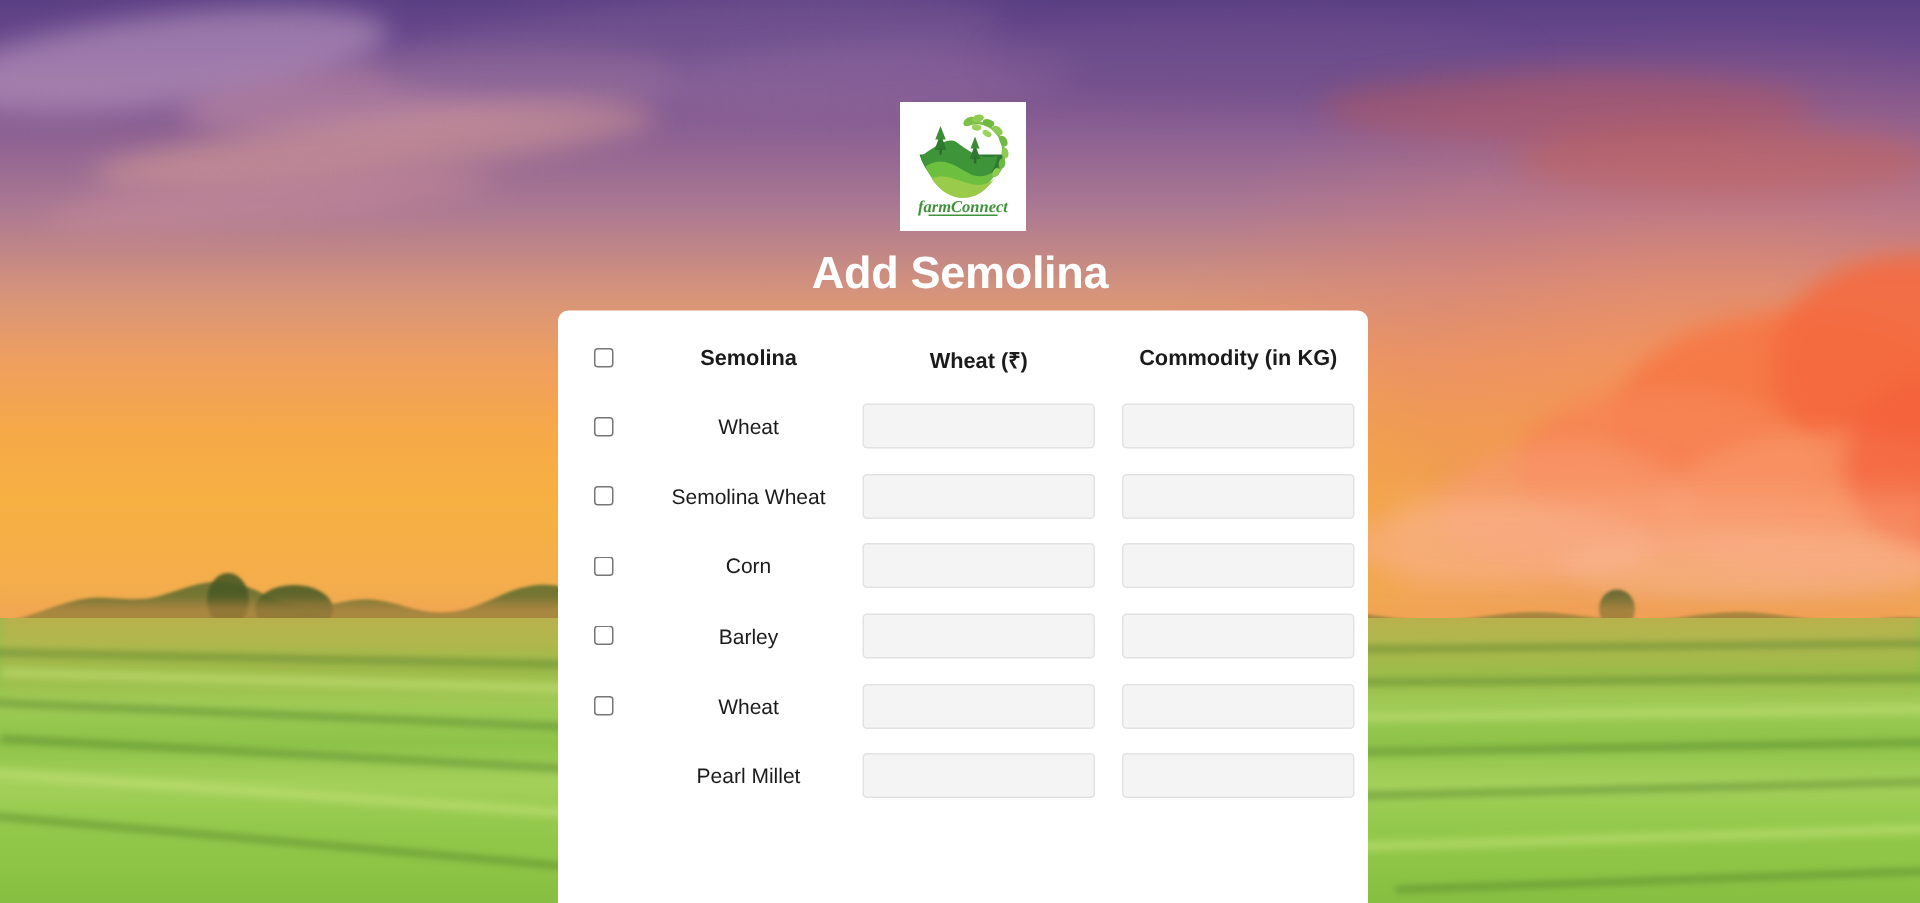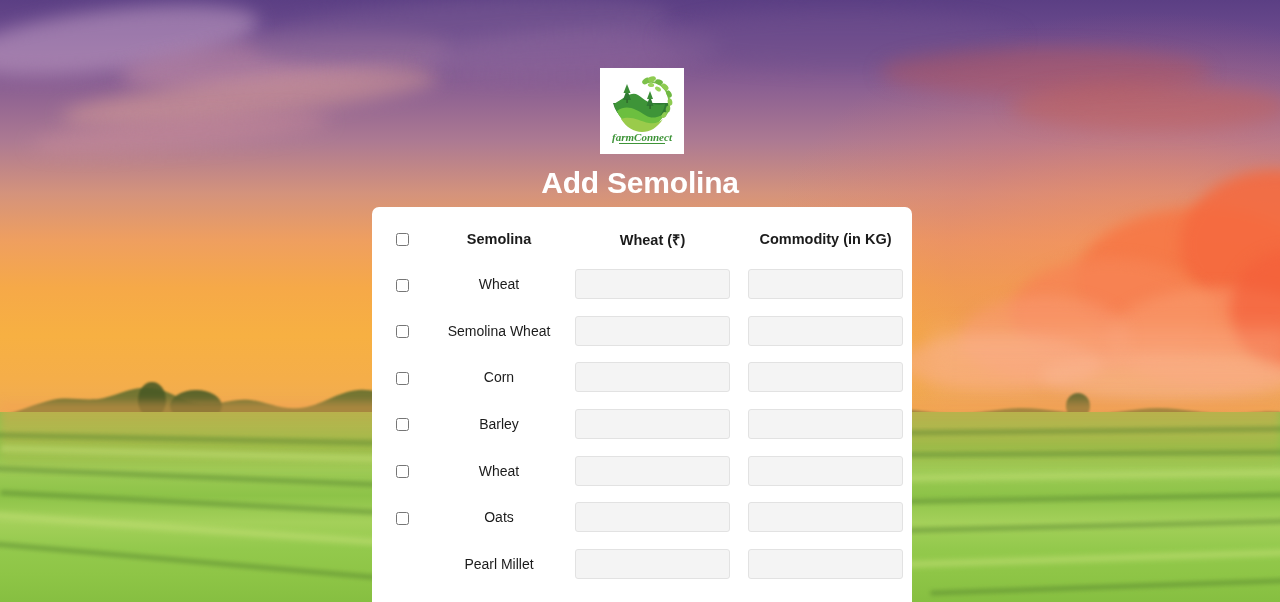--- a/index.html
+++ b/index.html
@@ -334,26 +334,20 @@
             <td><input type="text" class="field-input" style=""></td>
             <td><input type="text" class="field-input" style=""></td>
           </tr>
           <tr>
             <td><input type="checkbox" class="row-check" style=""></td>
             <td class="cell-name">Wheat</td>
             <td><input type="text" class="field-input" style=""></td>
             <td><input type="text" class="field-input" style=""></td>
           </tr>
           <tr>
-            <td><input type="checkbox" class="row-check" style=""></td>
-            <td class="cell-name">Oats</td>
-            <td><input type="text" class="field-input" style=""></td>
-            <td><input type="text" class="field-input" style=""></td>
-          </tr>
-          <tr>
             <td></td>
             <td class="cell-name">Pearl Millet</td>
             <td><input type="text" class="field-input" style=""></td>
             <td><input type="text" class="field-input" style=""></td>
           </tr>
         </tbody>
     </table>
   </div>
 </div>
 

